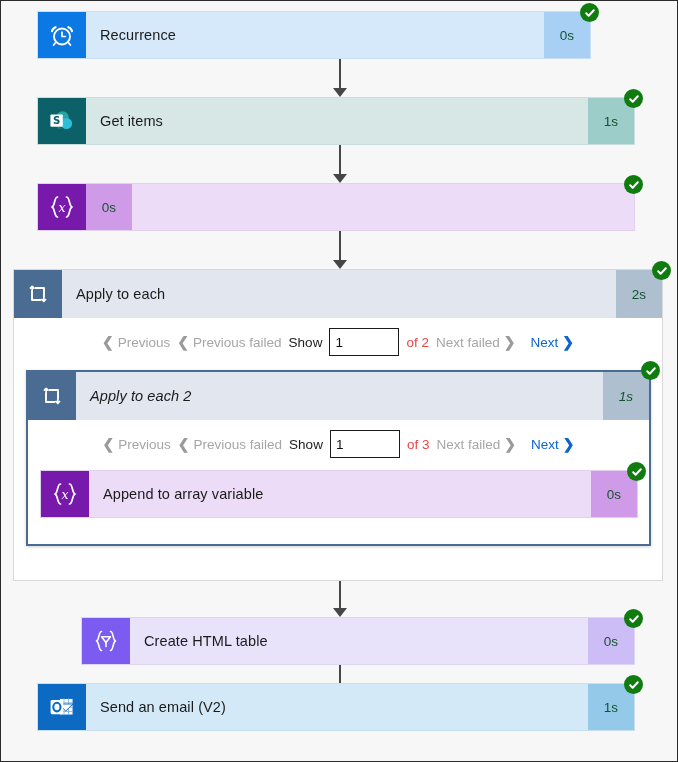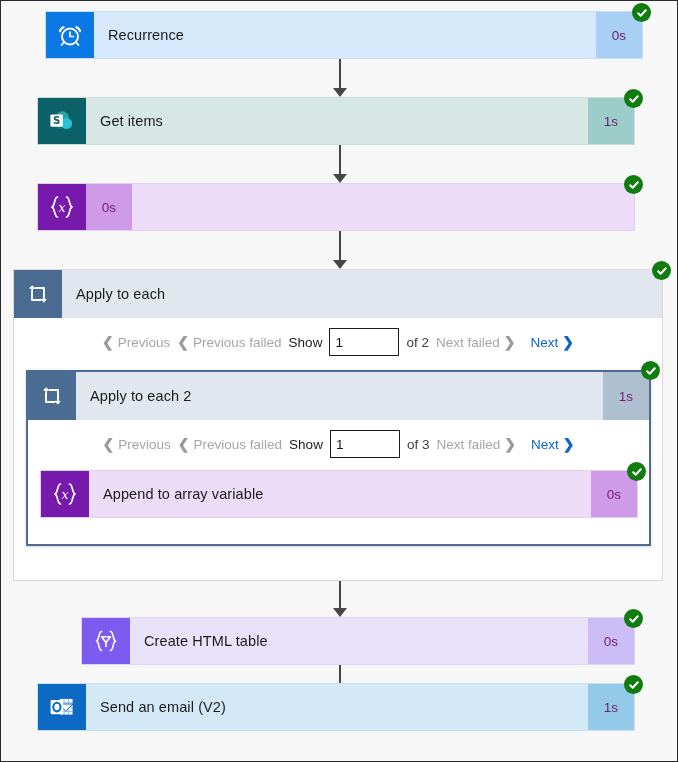--- a/index.html
+++ b/index.html
@@ -46,21 +46,21 @@
     overflow: hidden;
     white-space: nowrap;
   }
   .card-duration {
     width: 46px;
     min-width: 46px;
     display: flex;
     align-items: center;
     justify-content: center;
     font-size: 13.5px;
-    color: #701a75;
+    color: #14532d;
   }
   .status-badge {
     position: absolute;
     top: -9px;
     right: -9px;
     width: 19px; height: 19px;
     border-radius: 50%;
     background: #107c10;
     display: flex;
     align-items: center;
@@ -132,40 +132,40 @@
   .pager-input {
     width: 70px; height: 28px;
     border: 1.5px solid #1b1b1b;
     background: #ffffff;
     font-size: 13.5px;
     font-family: "Liberation Sans", sans-serif;
     color: #111111;
     padding: 0 5px;
     outline: none;
   }
-  .pager-of { color: #404040; }
+  .pager-of { color: #ef4444; }
 
   
   .connector {
     position: relative;
     height: 100%;
     display: flex;
     justify-content: center;
   }
   .connector svg { display: block; }
 
   
   .abs { position: absolute; }
 </style>
 </head>
 <body>
 
 <div id="page">
 
-  <div class="abs" style="left:44px; top:10px; width:598px;">
+  <div class="abs" style="left:36px; top:10px; width:554px;">
     <div class="card t-recurrence">
       <div class="card-icon">
         <svg width="26" height="26" viewBox="0 0 26 26" aria-hidden="true">
           <circle cx="13" cy="14.5" r="8" fill="none" stroke="#fff" stroke-width="1.9"></circle>
           <path d="M13 10.2 V14.5 H16.4" fill="none" stroke="#fff" stroke-width="1.7" stroke-linecap="round"></path>
           <path d="M6.6 5.2 C4.6 6.0 3.3 7.6 3.0 9.2" fill="none" stroke="#fff" stroke-width="2.1" stroke-linecap="round"></path>
           <path d="M19.4 5.2 C21.4 6.0 22.7 7.6 23.0 9.2" fill="none" stroke="#fff" stroke-width="2.1" stroke-linecap="round"></path>
           <path d="M6.2 21.0 L4.6 23.0" stroke="#fff" stroke-width="1.8" stroke-linecap="round"></path>
           <path d="M19.8 21.0 L21.4 23.0" stroke="#fff" stroke-width="1.8" stroke-linecap="round"></path>
         </svg>
@@ -253,20 +253,21 @@
         <div class="card-icon">
           <svg width="26" height="26" viewBox="0 0 26 26" aria-hidden="true">
             <path d="M7 7 H19 V19 H7 Z" fill="none" stroke="#fff" stroke-width="1.9" stroke-linejoin="round"></path>
             <path d="M7 9.5 V6 H10" fill="none" stroke="#4a6c92" stroke-width="3.4" stroke-linecap="butt"></path>
             <path d="M7.2 9.3 L7.2 5.6 M5.4 7.2 L7.2 5.3 L9.0 7.2" fill="none" stroke="#fff" stroke-width="1.7" stroke-linecap="round" stroke-linejoin="round"></path>
             <path d="M19 16.5 V21 H16" fill="none" stroke="#4a6c92" stroke-width="3.4"></path>
             <path d="M18.8 16.7 L18.8 20.4 M17.0 18.5 L18.8 20.4 L20.6 18.5" fill="none" stroke="#fff" stroke-width="1.7" stroke-linecap="round" stroke-linejoin="round"></path>
           </svg>
         </div>
         <div class="card-title">Apply to each</div>
+        <div class="card-duration">2s</div>
         <div class="status-badge">
           <svg width="12" height="12" viewBox="0 0 12 12">
               <path d="M2.2 6.2 L4.7 8.7 L9.8 3.3" fill="none" stroke="#fff" stroke-width="2" stroke-linecap="round" stroke-linejoin="round"></path>
             </svg>
         </div>
       </div>
 
       <div class="pager">
         <span class="pager-btn dim">
           <span class="chev">❮</span>
@@ -285,21 +286,21 @@
         </span>
         <span class="pager-btn active" style="margin-left:8px;">
           <span>Next</span>
           <span class="chev">❯</span>
         </span>
       </div>
 
       <div class="abs" style="left:12px; top:100px; width:625px; height:176px;">
         <div class="scope inner" style="height:176px;">
 
-          <div class="card t-loop" style="border:none;">
+          <div class="card t-loop" style="border:none;font-style:italic;">
             <div class="card-icon">
               <svg width="26" height="26" viewBox="0 0 26 26" aria-hidden="true">
                 <path d="M7 7 H19 V19 H7 Z" fill="none" stroke="#fff" stroke-width="1.9" stroke-linejoin="round"></path>
                 <path d="M7 9.5 V6 H10" fill="none" stroke="#4a6c92" stroke-width="3.4"></path>
                 <path d="M7.2 9.3 L7.2 5.6 M5.4 7.2 L7.2 5.3 L9.0 7.2" fill="none" stroke="#fff" stroke-width="1.7" stroke-linecap="round" stroke-linejoin="round"></path>
                 <path d="M19 16.5 V21 H16" fill="none" stroke="#4a6c92" stroke-width="3.4"></path>
                 <path d="M18.8 16.7 L18.8 20.4 M17.0 18.5 L18.8 20.4 L20.6 18.5" fill="none" stroke="#fff" stroke-width="1.7" stroke-linecap="round" stroke-linejoin="round"></path>
               </svg>
             </div>
             <div class="card-title">Apply to each 2</div>

